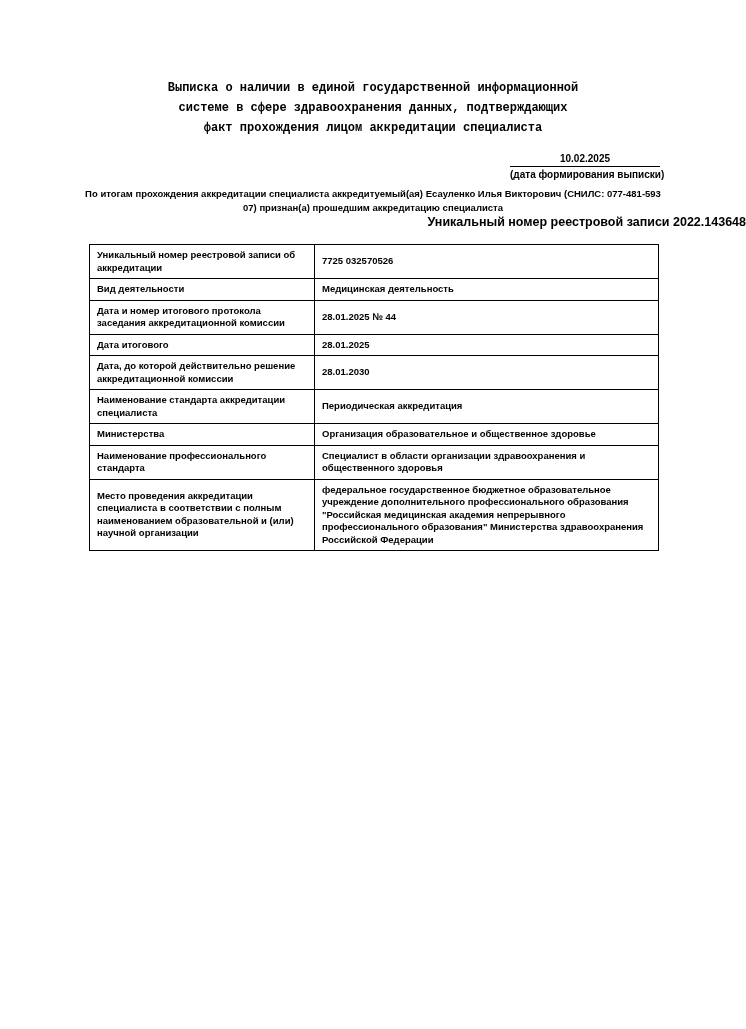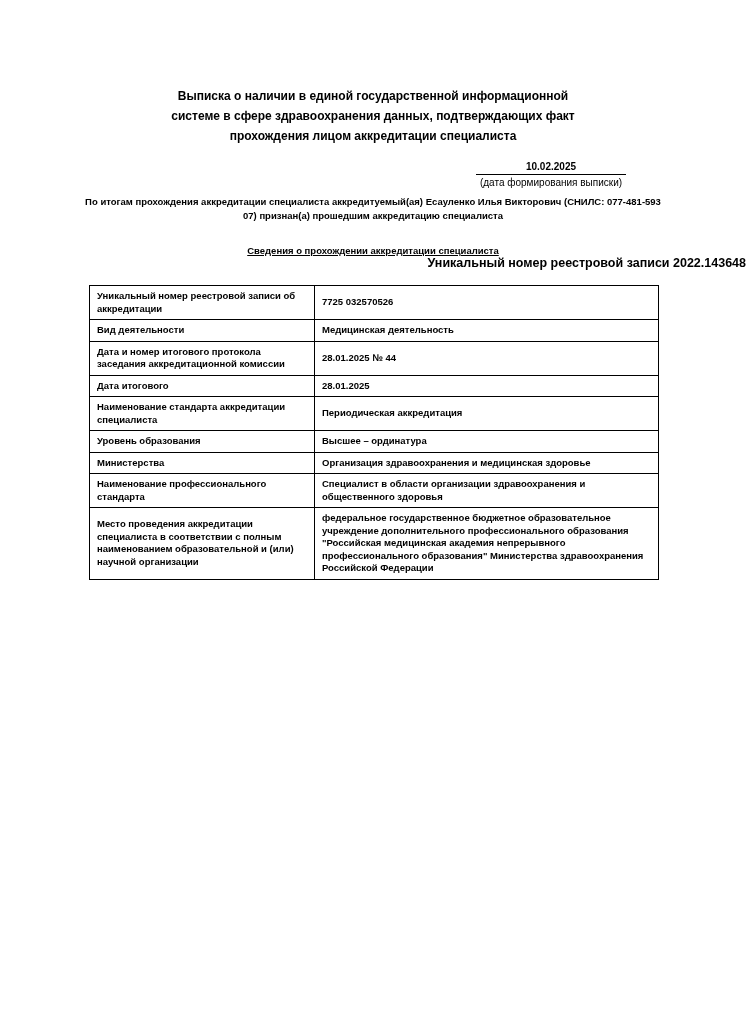--- a/index.html
+++ b/index.html
@@ -9,41 +9,42 @@
     width: 746px;
     height: 1029px;
     margin: 0 auto;
     background: #ffffff;
     color: #000000;
     font-family: "Liberation Sans", sans-serif;
     overflow: hidden;
   }
   .doc-title {
     padding-top: 74px;
-    margin: 12px auto;
+    margin: 4px auto;
     max-width: 420px;
     text-align: center;
     font-size: 12px;
     font-weight: bold;
     line-height: 20px;
+    font-family: Liberation Mono, monospace;
   }
   .date-block {
     width: 150px;
-    margin: 15px 120px 0 auto;
+    margin: 15px 86px 0 auto;
     text-align: center;
   }
   .date-value {
     font-size: 10px;
     font-weight: bold;
     padding-bottom: 2px;
     border-bottom: 1.5px solid #000;
   }
   .date-caption {
     font-size: 10px;
-    font-weight: normal;
+    font-weight: bold;
     padding-top: 2px;
     white-space: nowrap;
   }
   .summary-paragraph {
     margin: 7px auto 0;
     max-width: 578px;
     text-align: center;
     font-size: 9.5px;
     font-weight: bold;
     line-height: 14px;
@@ -86,21 +87,20 @@
 
   <div class="doc-title">Выписка о наличии в единой государственной информационной системе в сфере здравоохранения данных, подтверждающих факт прохождения лицом аккредитации специалиста</div>
 
   <div class="date-block">
     <div class="date-value">10.02.2025</div>
     <div class="date-caption">(дата формирования выписки)</div>
   </div>
 
   <div class="summary-paragraph">По итогам прохождения аккредитации специалиста аккредитуемый(ая) Есауленко Илья Викторович (СНИЛС: 077-481-593 07) признан(а) прошедшим аккредитацию специалиста</div>
 
-  <div class="section-header">Сведения о прохождении аккредитации специалиста</div>
 
   <div class="registry-heading">Уникальный номер реестровой записи 2022.143648</div>
 
   <table class="acc-table">
     <tbody>
       <tr>
         <td class="cell-label">Уникальный номер реестровой записи об аккредитации</td>
         <td class="cell-value">7725 032570526</td>
       </tr>
       <tr>
@@ -109,30 +109,30 @@
       </tr>
       <tr>
         <td class="cell-label">Дата и номер итогового протокола заседания аккредитационной комиссии</td>
         <td class="cell-value">28.01.2025 № 44</td>
       </tr>
       <tr>
         <td class="cell-label">Дата итогового</td>
         <td class="cell-value">28.01.2025</td>
       </tr>
       <tr>
+        <td class="cell-label">Дата, до которой действительно решение аккредитационной комиссии</td>
+        <td class="cell-value">28.01.2030</td>
+      </tr>
+      <tr>
         <td class="cell-label">Наименование стандарта аккредитации специалиста</td>
         <td class="cell-value">Периодическая аккредитация</td>
       </tr>
       <tr>
-        <td class="cell-label">Уровень образования</td>
-        <td class="cell-value">Высшее – ординатура</td>
-      </tr>
-      <tr>
         <td class="cell-label">Министерства</td>
-        <td class="cell-value">Организация здравоохранения и медицинская здоровье</td>
+        <td class="cell-value">Организация образовательное и общественное здоровье</td>
       </tr>
       <tr>
         <td class="cell-label">Наименование профессионального стандарта</td>
         <td class="cell-value">Специалист в области организации здравоохранения и общественного здоровья</td>
       </tr>
       <tr>
         <td class="cell-label">Место проведения аккредитации специалиста в соответствии с полным наименованием образовательной и (или) научной организации</td>
         <td class="cell-value">федеральное государственное бюджетное образовательное учреждение дополнительного профессионального образования "Российская медицинская академия непрерывного профессионального образования" Министерства здравоохранения Российской Федерации</td>
       </tr>
     </tbody>

